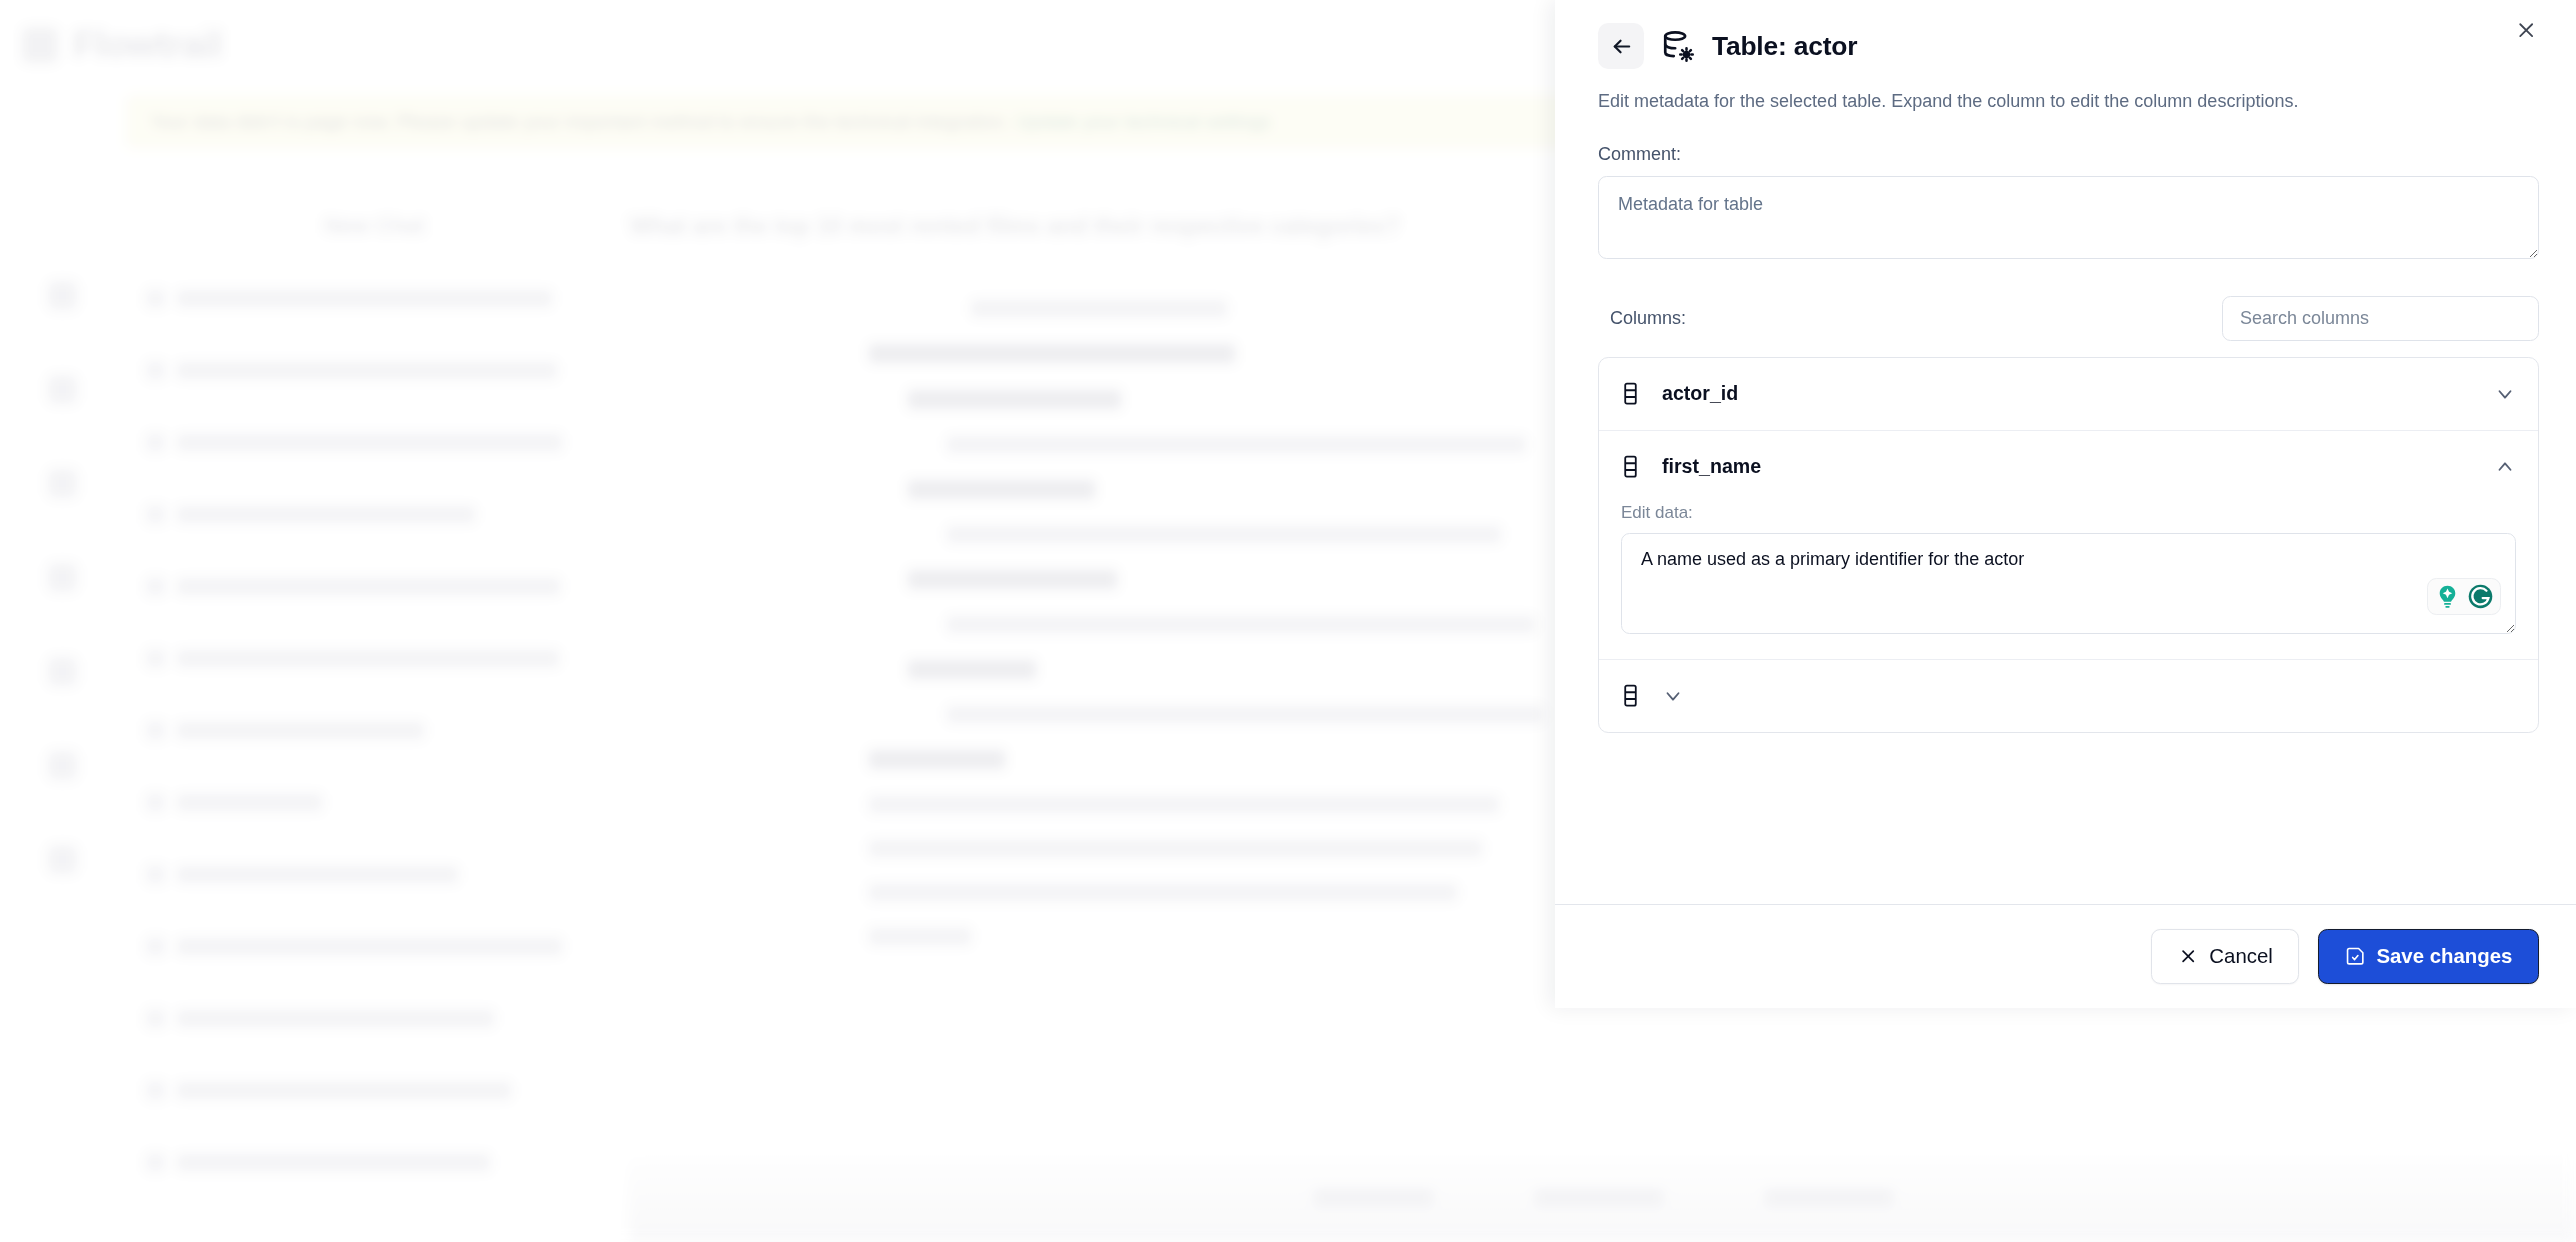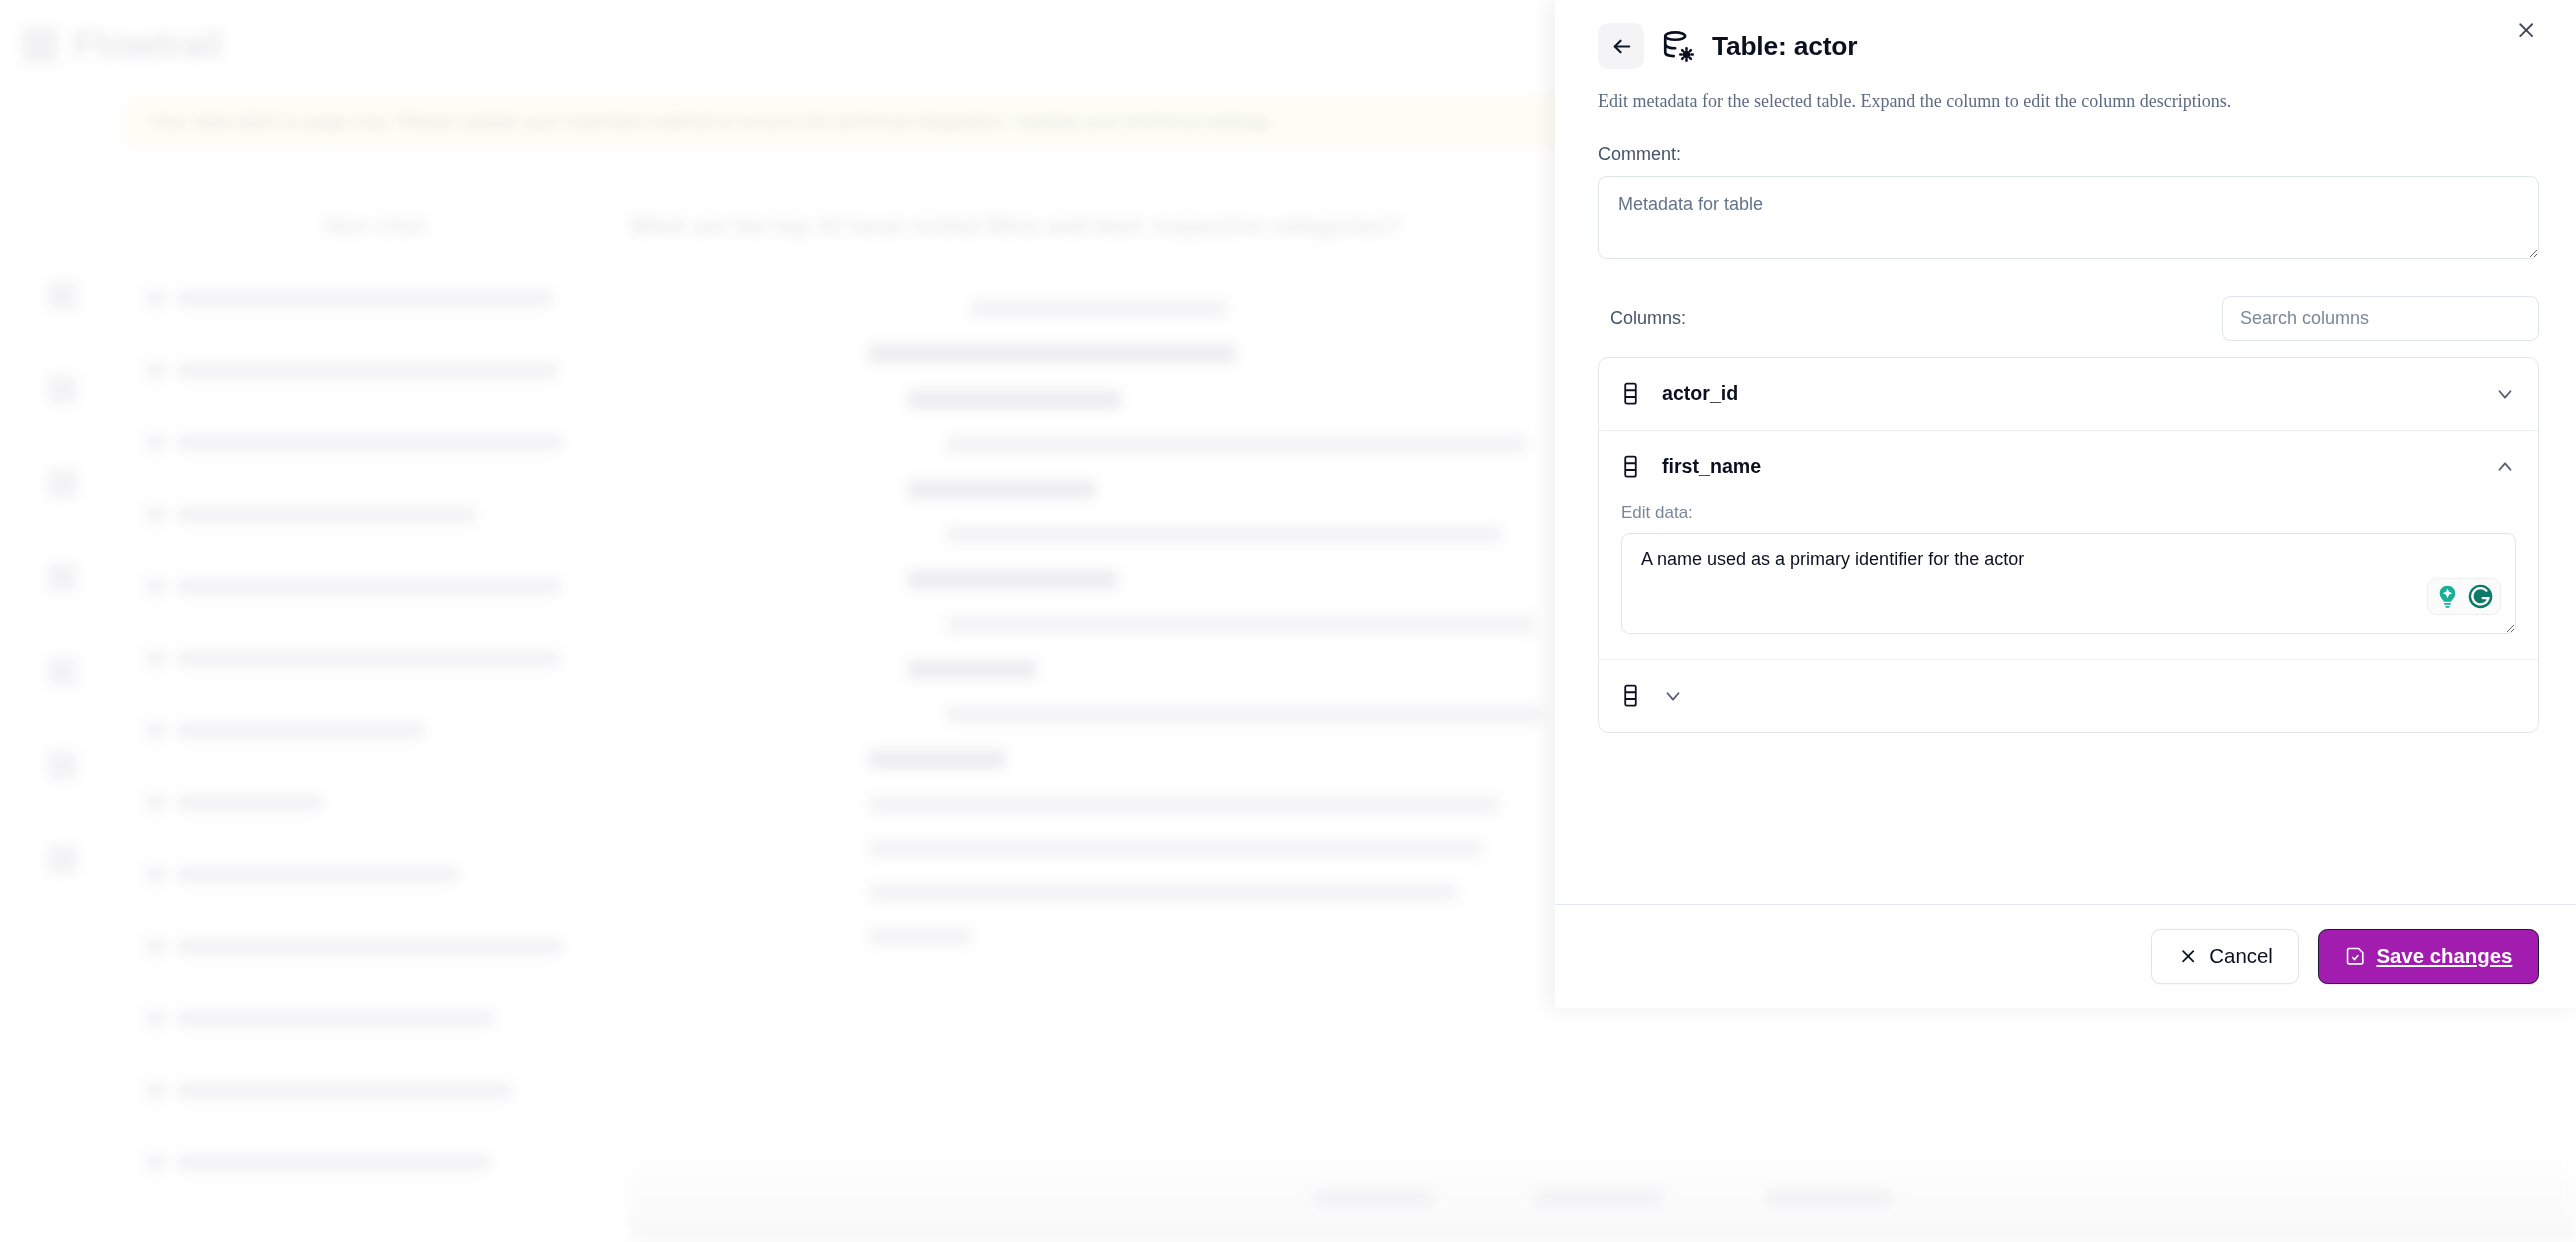--- a/index.html
+++ b/index.html
@@ -205,21 +205,20 @@
     display: flex; align-items: center; justify-content: center;
     cursor: pointer;
   }
   .close-btn svg { width: 20.4px; height: 20.4px; }
 
   .panel-sub {
     margin-top: 19px;
     font-size: 18px;
     color: #5d6b82;
     line-height: 1.35;
-    font-family: Liberation Serif, serif;
   }
 
   .panel-body {
     flex: 1 1 auto;
     padding: 0 37px 0 43px;
     overflow: hidden;
   }
 
   .field-label {
     font-size: 18px;
@@ -352,27 +351,26 @@
     font-family: "Liberation Sans", sans-serif;
   }
   .btn-cancel {
     background: #fff;
     border: 0.9px solid #e1e4ea;
     color: #0b1020;
     padding: 0 25.6px;
     box-shadow: 0 0.9px 1.7px rgba(16,24,40,0.04);
   }
   .btn-save {
-    background: #a21caf;
+    background: #1d4ed8;
     border: 0.9px solid #131b2e;
     color: #ffffff;
     padding: 0 25.6px;
     font-weight: 600;
     box-shadow: 0 0.9px 1.7px rgba(16,24,40,0.1);
-    text-decoration: underline;
   }
   .btn svg { width: 20.4px; height: 20.4px; }
 </style>
 </head>
 <body>
 
 <div id="bg-app">
 
   <div class="bg-topbar">
     <div class="bg-logo-mark"></div>

